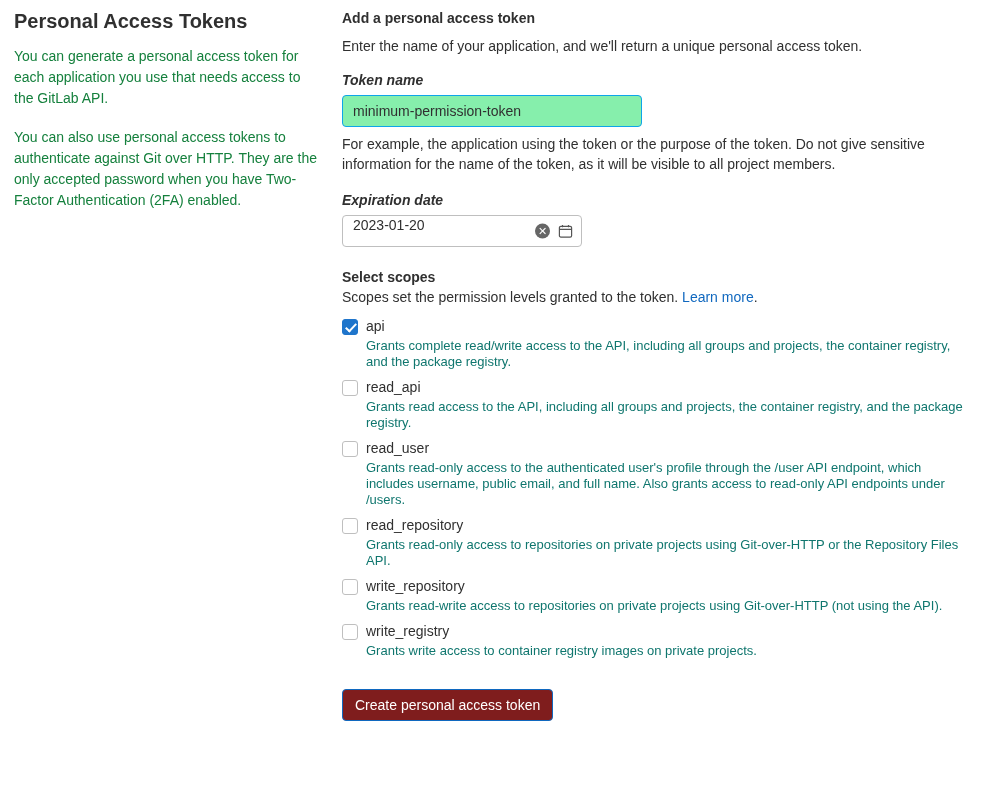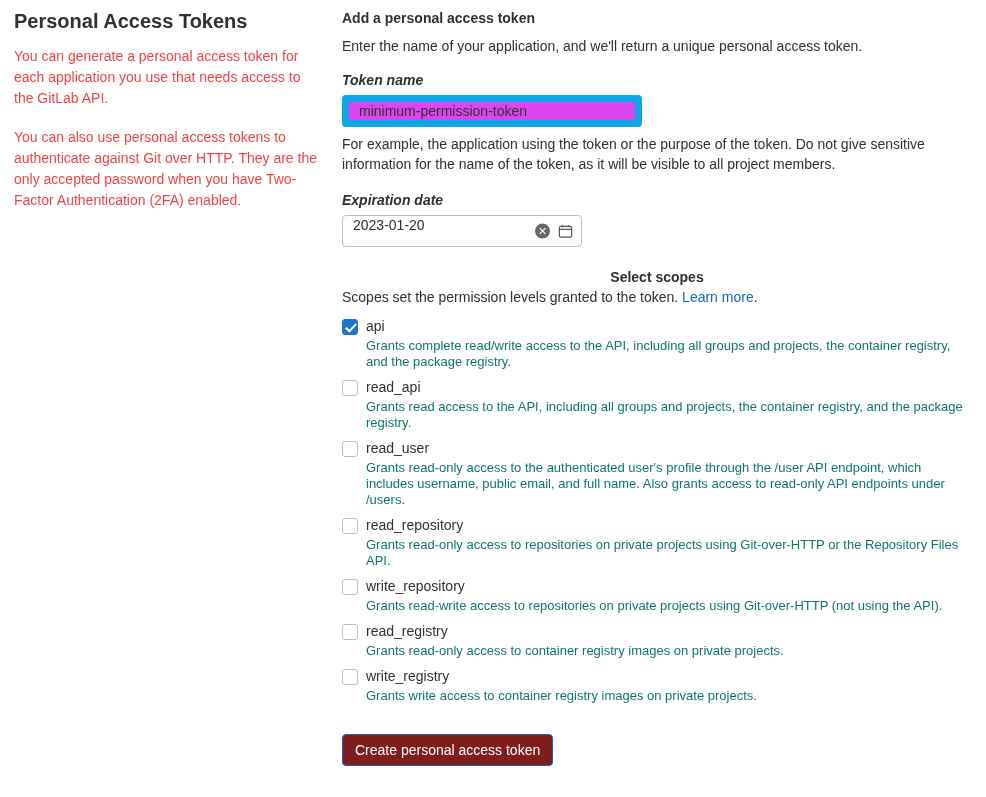--- a/index.html
+++ b/index.html
@@ -29,21 +29,21 @@
   .page-title {
     font-size: 20px;
     font-weight: bold;
     color: #303030;
     margin: 0 0 12px 0;
     line-height: 1.3;
   }
   .left-para {
     font-size: 14px;
     line-height: 21px;
-    color: #ef4444;
+    color: #15803d;
     margin: 0 0 18px 0;
   }
   
   .right-col {
     position: absolute;
     left: 342px;
     top: 10px;
     width: 630px;
   }
   .section-heading {
@@ -65,23 +65,23 @@
     margin: 0 0 7px 0;
     font-style: italic;
   }
   .text-input {
     width: 300px;
     height: 32px;
     padding: 4px 10px;
     font-size: 14px;
     font-family: "Liberation Sans", sans-serif;
     color: #303030;
-    border: 7px solid #0ea5e9;
+    border: 1px solid #0ea5e9;
     border-radius: 4px;
-    background: #d946ef;
+    background: #86efac;
     outline: none;
   }
   .help-text {
     font-size: 14px;
     line-height: 20px;
     color: #303030;
     margin: 7px 0 0 0;
     width: 625px;
   }
   .date-wrap {
@@ -124,21 +124,20 @@
     transform: translateY(-50%);
     width: 15px;
     height: 15px;
     cursor: pointer;
     color: #555;
   }
   .scopes-heading {
     font-size: 14px;
     font-weight: bold;
     margin: 0 0 4px 0;
-    text-align: center;
   }
   .scopes-sub {
     font-size: 14px;
     color: #303030;
     margin: 0 0 12px 0;
   }
   a.link {
     color: #1068bf;
     text-decoration: none;
   }
@@ -262,25 +261,20 @@
           <div class="scope-name">read_repository</div>
           <div class="scope-desc">Grants read-only access to repositories on private projects using Git-over-HTTP or the Repository Files API.</div>
         </div>
         <div class="scope-row">
           <span class="cb"></span>
           <div class="scope-name">write_repository</div>
           <div class="scope-desc">Grants read-write access to repositories on private projects using Git-over-HTTP (not using the API).</div>
         </div>
         <div class="scope-row">
           <span class="cb"></span>
-          <div class="scope-name">read_registry</div>
-          <div class="scope-desc">Grants read-only access to container registry images on private projects.</div>
-        </div>
-        <div class="scope-row">
-          <span class="cb"></span>
           <div class="scope-name">write_registry</div>
           <div class="scope-desc">Grants write access to container registry images on private projects.</div>
         </div>
       </div>
 
     <button class="submit-btn">Create personal access token</button>
   </div>
 </div>
 
 </body></html>

